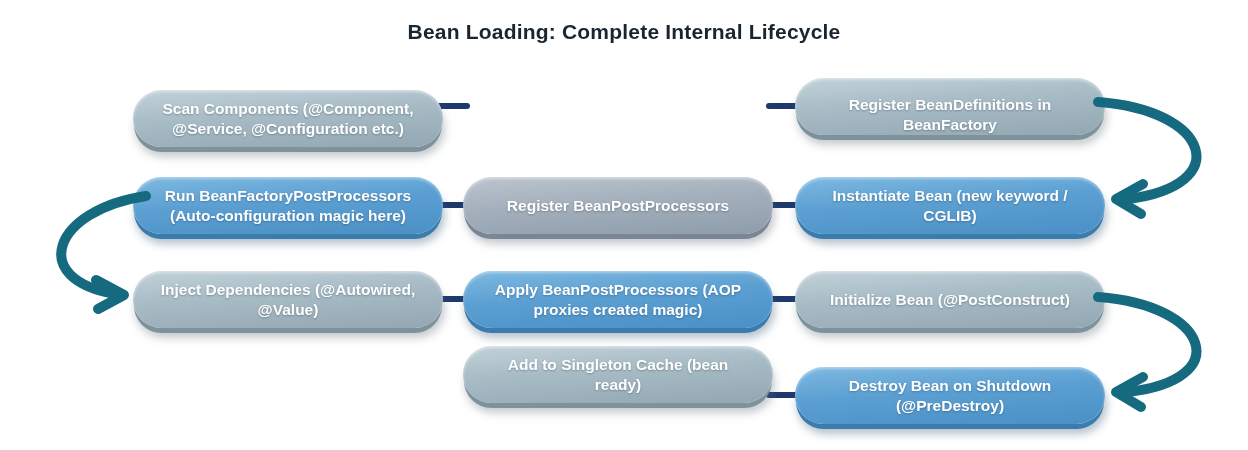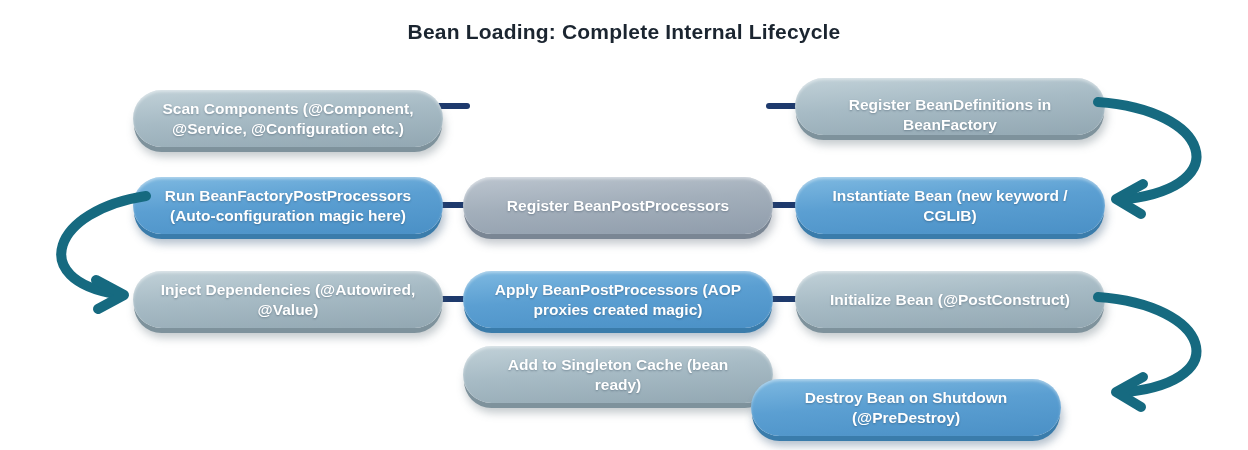--- a/index.html
+++ b/index.html
@@ -103,21 +103,21 @@
   <div class="pill blue" style="left:463px; top:271px;">
     <span>Apply BeanPostProcessors (AOP proxies created magic)</span>
   </div>
   <div class="pill slate" style="left:795px; top:271px;">
     <span>Initialize Bean (@PostConstruct)</span>
   </div>
 
   <div class="pill slate" style="left:463px; top:346px;">
     <span>Add to Singleton Cache (bean ready)</span>
   </div>
-  <div class="pill blue" style="left:751px; top:367px;margin-top:12px;">
+  <div class="pill blue" style="left:795px; top:367px;">
     <span>Destroy Bean on Shutdown (@PreDestroy)</span>
   </div>
 
   <div class="connector" style="left:436px; top:103px; width:34px;"></div>
   <div class="connector" style="left:766px; top:103px; width:36px;"></div>
   <div class="connector" style="left:436px; top:202px; width:34px;"></div>
   <div class="connector" style="left:766px; top:202px; width:36px;"></div>
   <div class="connector" style="left:436px; top:296px; width:34px;"></div>
   <div class="connector" style="left:766px; top:296px; width:36px;"></div>
   <div class="connector" style="left:766px; top:392px; width:36px;"></div>

